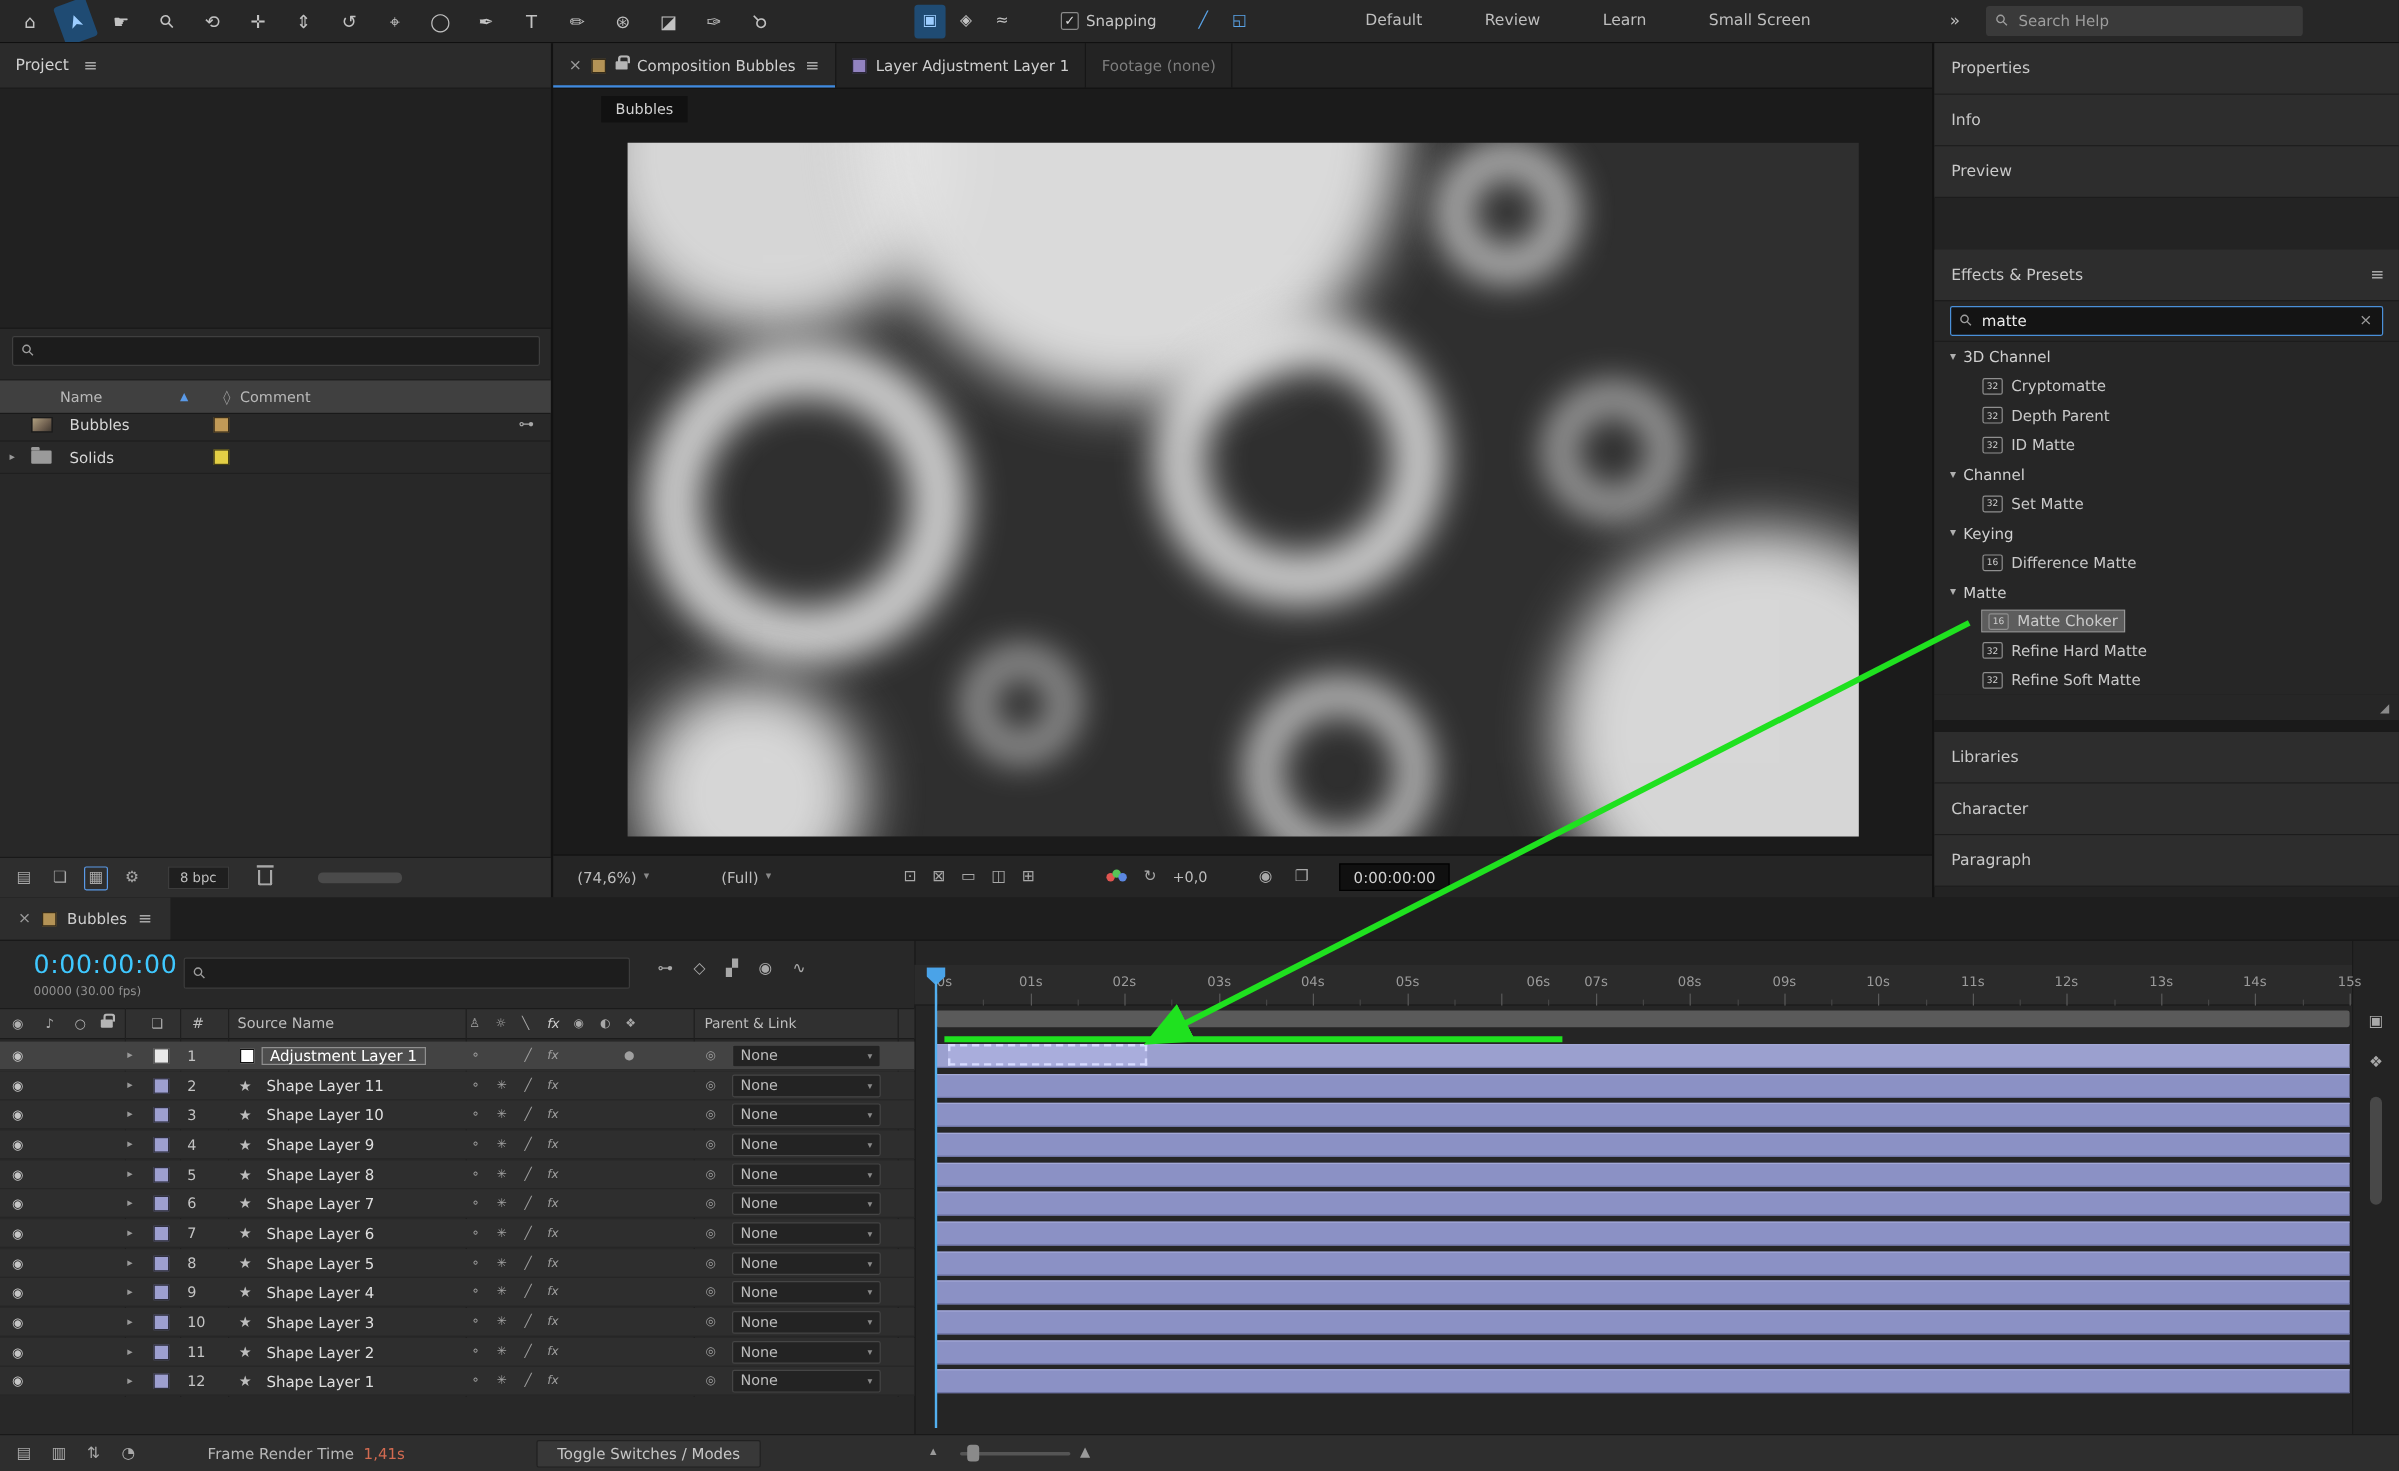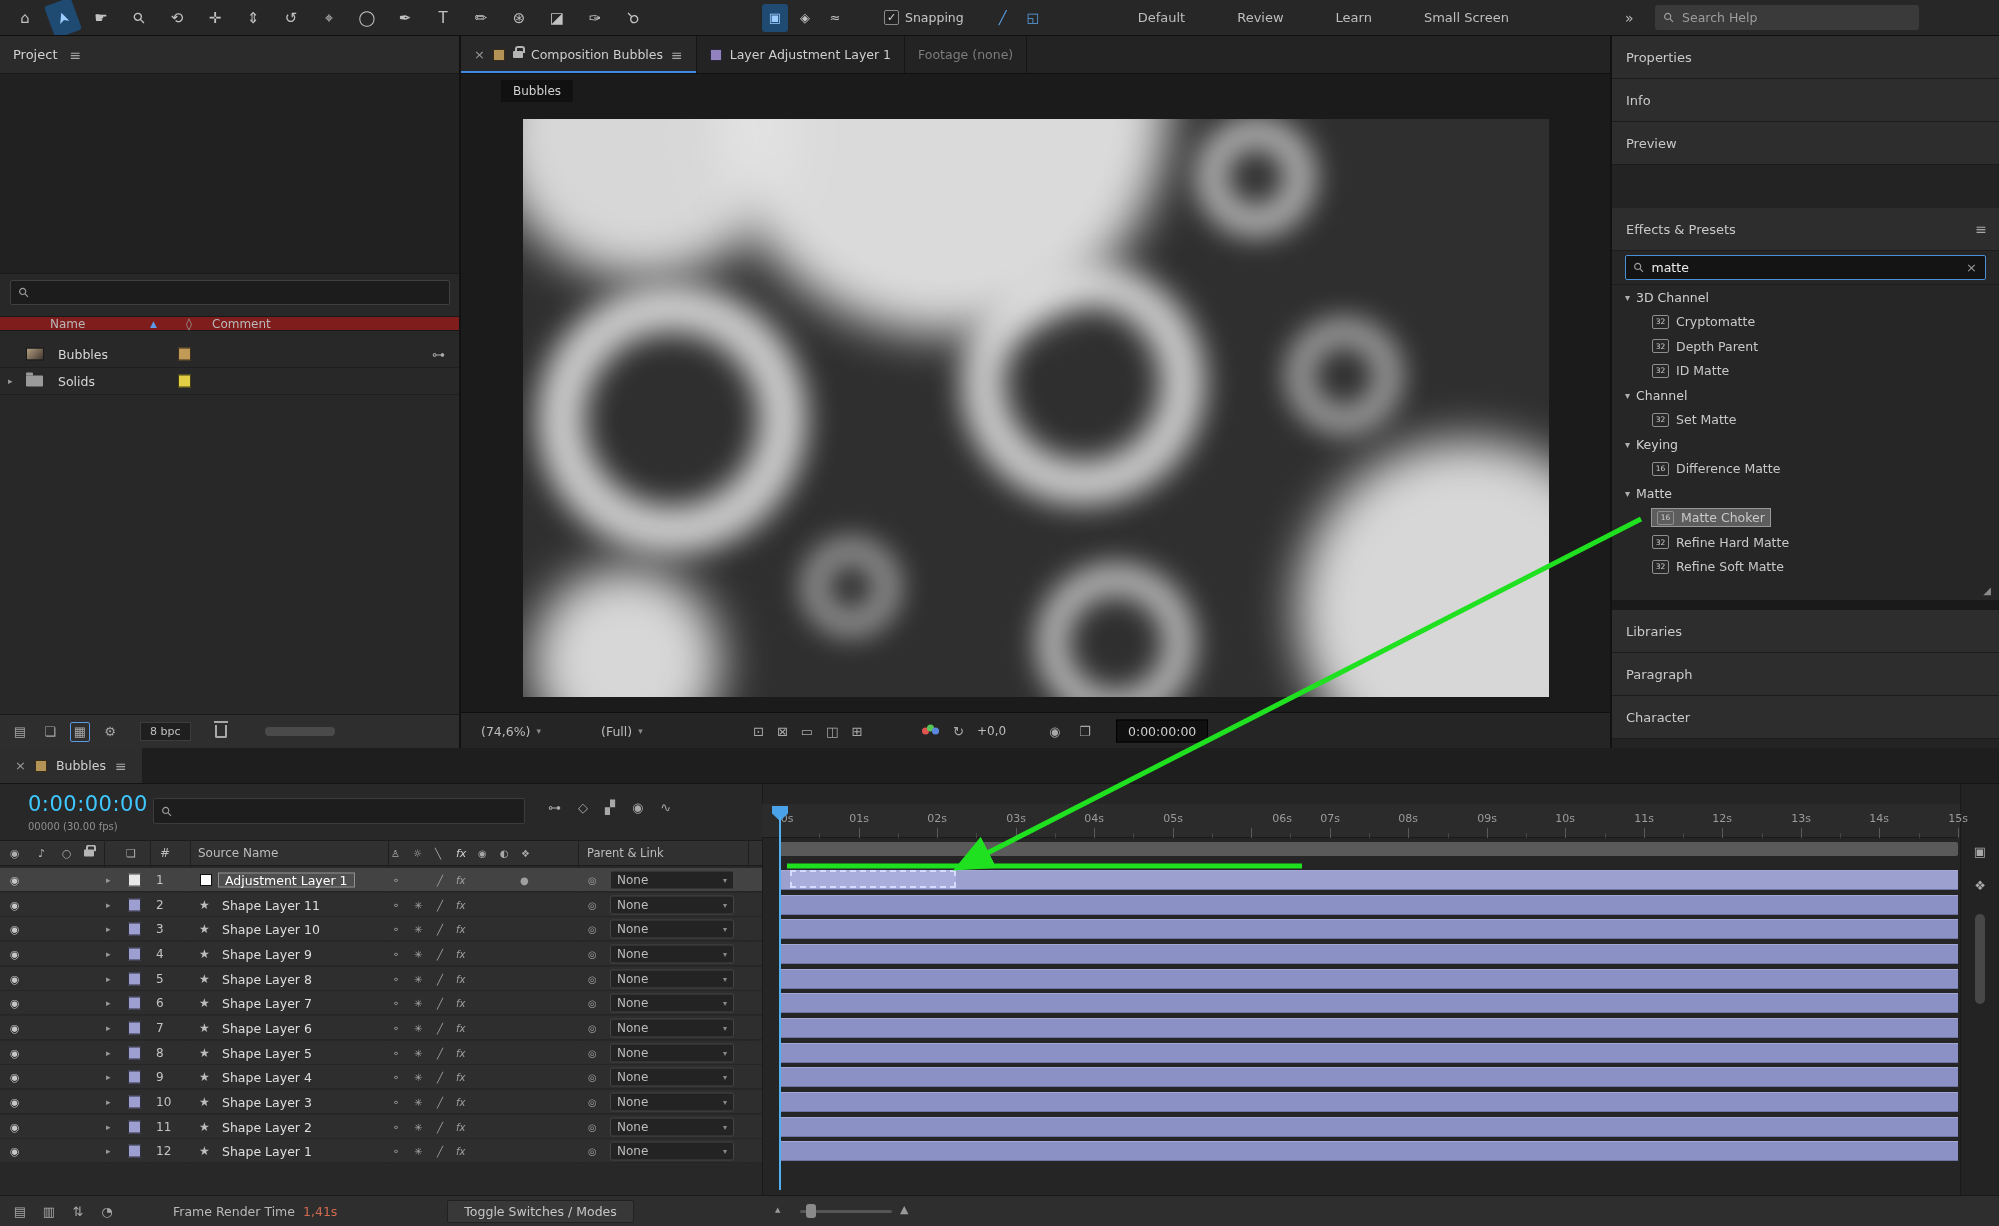--- a/index.html
+++ b/index.html
@@ -33,21 +33,21 @@
 
   
   .project { width:461px; height:712px; background:#282828; border-right:2px solid #121212; position:relative; }
   .pp-tabbar { position:absolute; left:0; top:0; width:100%; height:38px; background:#2b2b2b;
     border-bottom:1px solid #191919; display:flex; align-items:center; gap:12px; padding:0 13px; }
   .pp-title { color:#d2d2d2; font-size:13px; }
   .menu-ic { color:#a8a8a8; font-size:14px; }
   .pp-preview { position:absolute; left:0; top:38px; width:100%; height:200px; background:#212121; border-bottom:1px solid #191919; }
   .pp-search { position:absolute; left:10px; top:244px; width:440px; height:25px; background:#1c1c1c;
     border:1px solid #3f3f3f; border-radius:2px; display:flex; align-items:center; padding:0 8px; }
-  .pp-cols { position:absolute; left:0; top:280px; width:100%; height:15px; background:#7f1d1d;
+  .pp-cols { position:absolute; left:0; top:280px; width:100%; height:29px; background:#404040;
     border-top:1px solid #191919; border-bottom:1px solid #191919; }
   .pp-cols .c { position:absolute; top:50%; transform:translateY(-50%); font-size:12px; color:#b9b9b9; }
   #proj-rows { position:absolute; left:0; top:305px; width:100%; }
   .proj-row { position:relative; height:27px; border-bottom:1px solid #1f1f1f; }
   .proj-row > div { position:absolute; top:50%; transform:translateY(-50%); }
   .p-exp { left:8px; font-size:9px; color:#9a9a9a; }
   .p-comp { left:26px; width:18px; height:13px; background:linear-gradient(135deg,#b0a080,#706050 60%,#403830); border:1px solid #1a1a1a; }
   .p-folder { left:26px; width:17px; height:11px; background:#9a9a9a; border-radius:1px; }
   .p-folder::before { content:""; position:absolute; top:-3px; left:0; width:7px; height:3px; background:#9a9a9a; border-radius:1px 1px 0 0; }
   .p-name { left:58px; font-size:12.5px; color:#d6d6d6; }
@@ -249,21 +249,21 @@
         <span class="menu-ic">≡</span>
       </div>
       <div class="pp-preview"></div>
       <div class="pp-search">
         <span class="mag">⚲</span>
       </div>
       <div class="pp-cols">
         <span class="c" style="left:50px;">Name</span>
         <span class="c" style="left:150px;color:#5a9ae8;font-size:9px;">▲</span>
         <span class="c" style="left:186px;color:#9a9a9a;">◊</span>
-        <span class="c" style="left:212px;">Comment</span>
+        <span class="c" style="left:200px;">Comment</span>
       </div>
       <div id="proj-rows">
           <div class="proj-row">
             <div class="p-comp"></div>
             <div class="p-name">Bubbles</div>
             <div class="chip p-chip" style="background: rgb(193, 154, 87);"></div>
             <div class="p-flow">⊶</div>
           </div>
           <div class="proj-row">
             <div class="p-exp">▸</div>
@@ -430,22 +430,22 @@
               </div>
             </div>
           </div>
         <div class="fx-grip">
           <span class="g">◢</span>
         </div>
       </div>
       <div id="rp-gap"></div>
       <div id="rp-bottom">
           <div class="rp-header">Libraries</div>
+          <div class="rp-header">Character</div>
           <div class="rp-header">Paragraph</div>
-          <div class="rp-header">Character</div>
         </div>
     </div>
   </div>
 
   <div class="timeline">
     <div class="tl-tabbar">
       <div class="tl-tab">
         <span class="vt-x">×</span>
         <span class="chip sm" id="tl-tab-chip" style="background: rgb(180, 147, 86);"></span>
         <span class="vt-lab">Bubbles</span>

